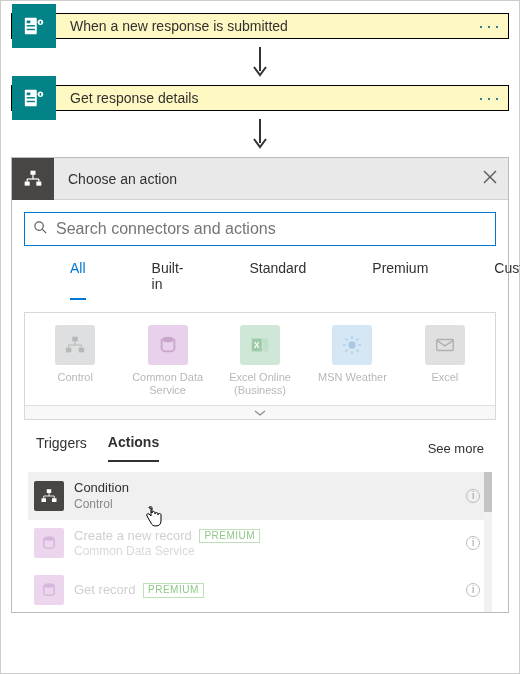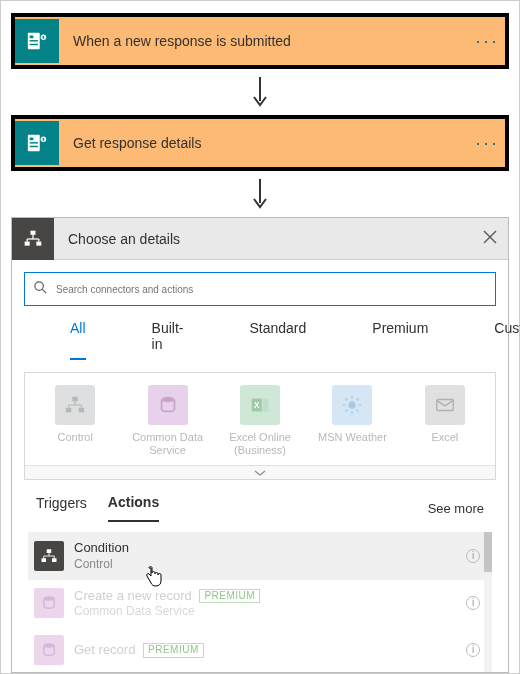--- a/index.html
+++ b/index.html
@@ -16,23 +16,23 @@
   .canvas {
     padding: 12px 10px;
     border: 1px solid #cccccc;
     height: 100%;
   }
 
   
   .step-card {
     display: flex;
     align-items: center;
-    border: 4px solid #000000;
-    background: #fdba74;
-    height: 56px;
+    border: 1px solid #000000;
+    background: #fef9c3;
+    height: 26px;
   }
   .step-icon {
     width: 44px;
     height: 44px;
     background: #038387;
     display: flex;
     align-items: center;
     justify-content: center;
     flex-shrink: 0;
   }
@@ -102,21 +102,21 @@
     display: flex;
     align-items: center;
     border: 1px solid #0078d4;
     height: 34px;
     padding: 0 8px;
   }
   .search-box input {
     border: none;
     outline: none;
     flex: 1;
-    font-size: 10px;
+    font-size: 16px;
     font-family: inherit;
     color: #7f1d1d;
   }
   .search-icon { color: #605e5c; margin-right: 6px; }
 
   .tabs {
     display: flex;
     gap: 24px;
     margin-top: 14px;
     padding-left: 4px;
@@ -306,21 +306,21 @@
         <svg width="20" height="20" viewBox="0 0 24 24">
           <rect x="9" y="2" width="6" height="5" fill="#fff"></rect>
           <rect x="2" y="15" width="6" height="5" fill="#fff"></rect>
           <rect x="16" y="15" width="6" height="5" fill="#fff"></rect>
           <line x1="12" y1="7" x2="12" y2="12" stroke="#fff" stroke-width="1.5"></line>
           <line x1="5" y1="15" x2="5" y2="12" stroke="#fff" stroke-width="1.5"></line>
           <line x1="19" y1="15" x2="19" y2="12" stroke="#fff" stroke-width="1.5"></line>
           <line x1="5" y1="12" x2="19" y2="12" stroke="#fff" stroke-width="1.5"></line>
         </svg>
       </div>
-      <div class="choose-title">Choose an details</div>
+      <div class="choose-title">Choose an action</div>
       <div class="choose-close">
         <svg width="14" height="14" viewBox="0 0 14 14">
             <line x1="1" y1="1" x2="13" y2="13" stroke="#605e5c" stroke-width="1.5"></line>
             <line x1="13" y1="1" x2="1" y2="13" stroke="#605e5c" stroke-width="1.5"></line>
           </svg>
       </div>
     </div>
 
     <div class="choose-body">
       <div class="search-box">

